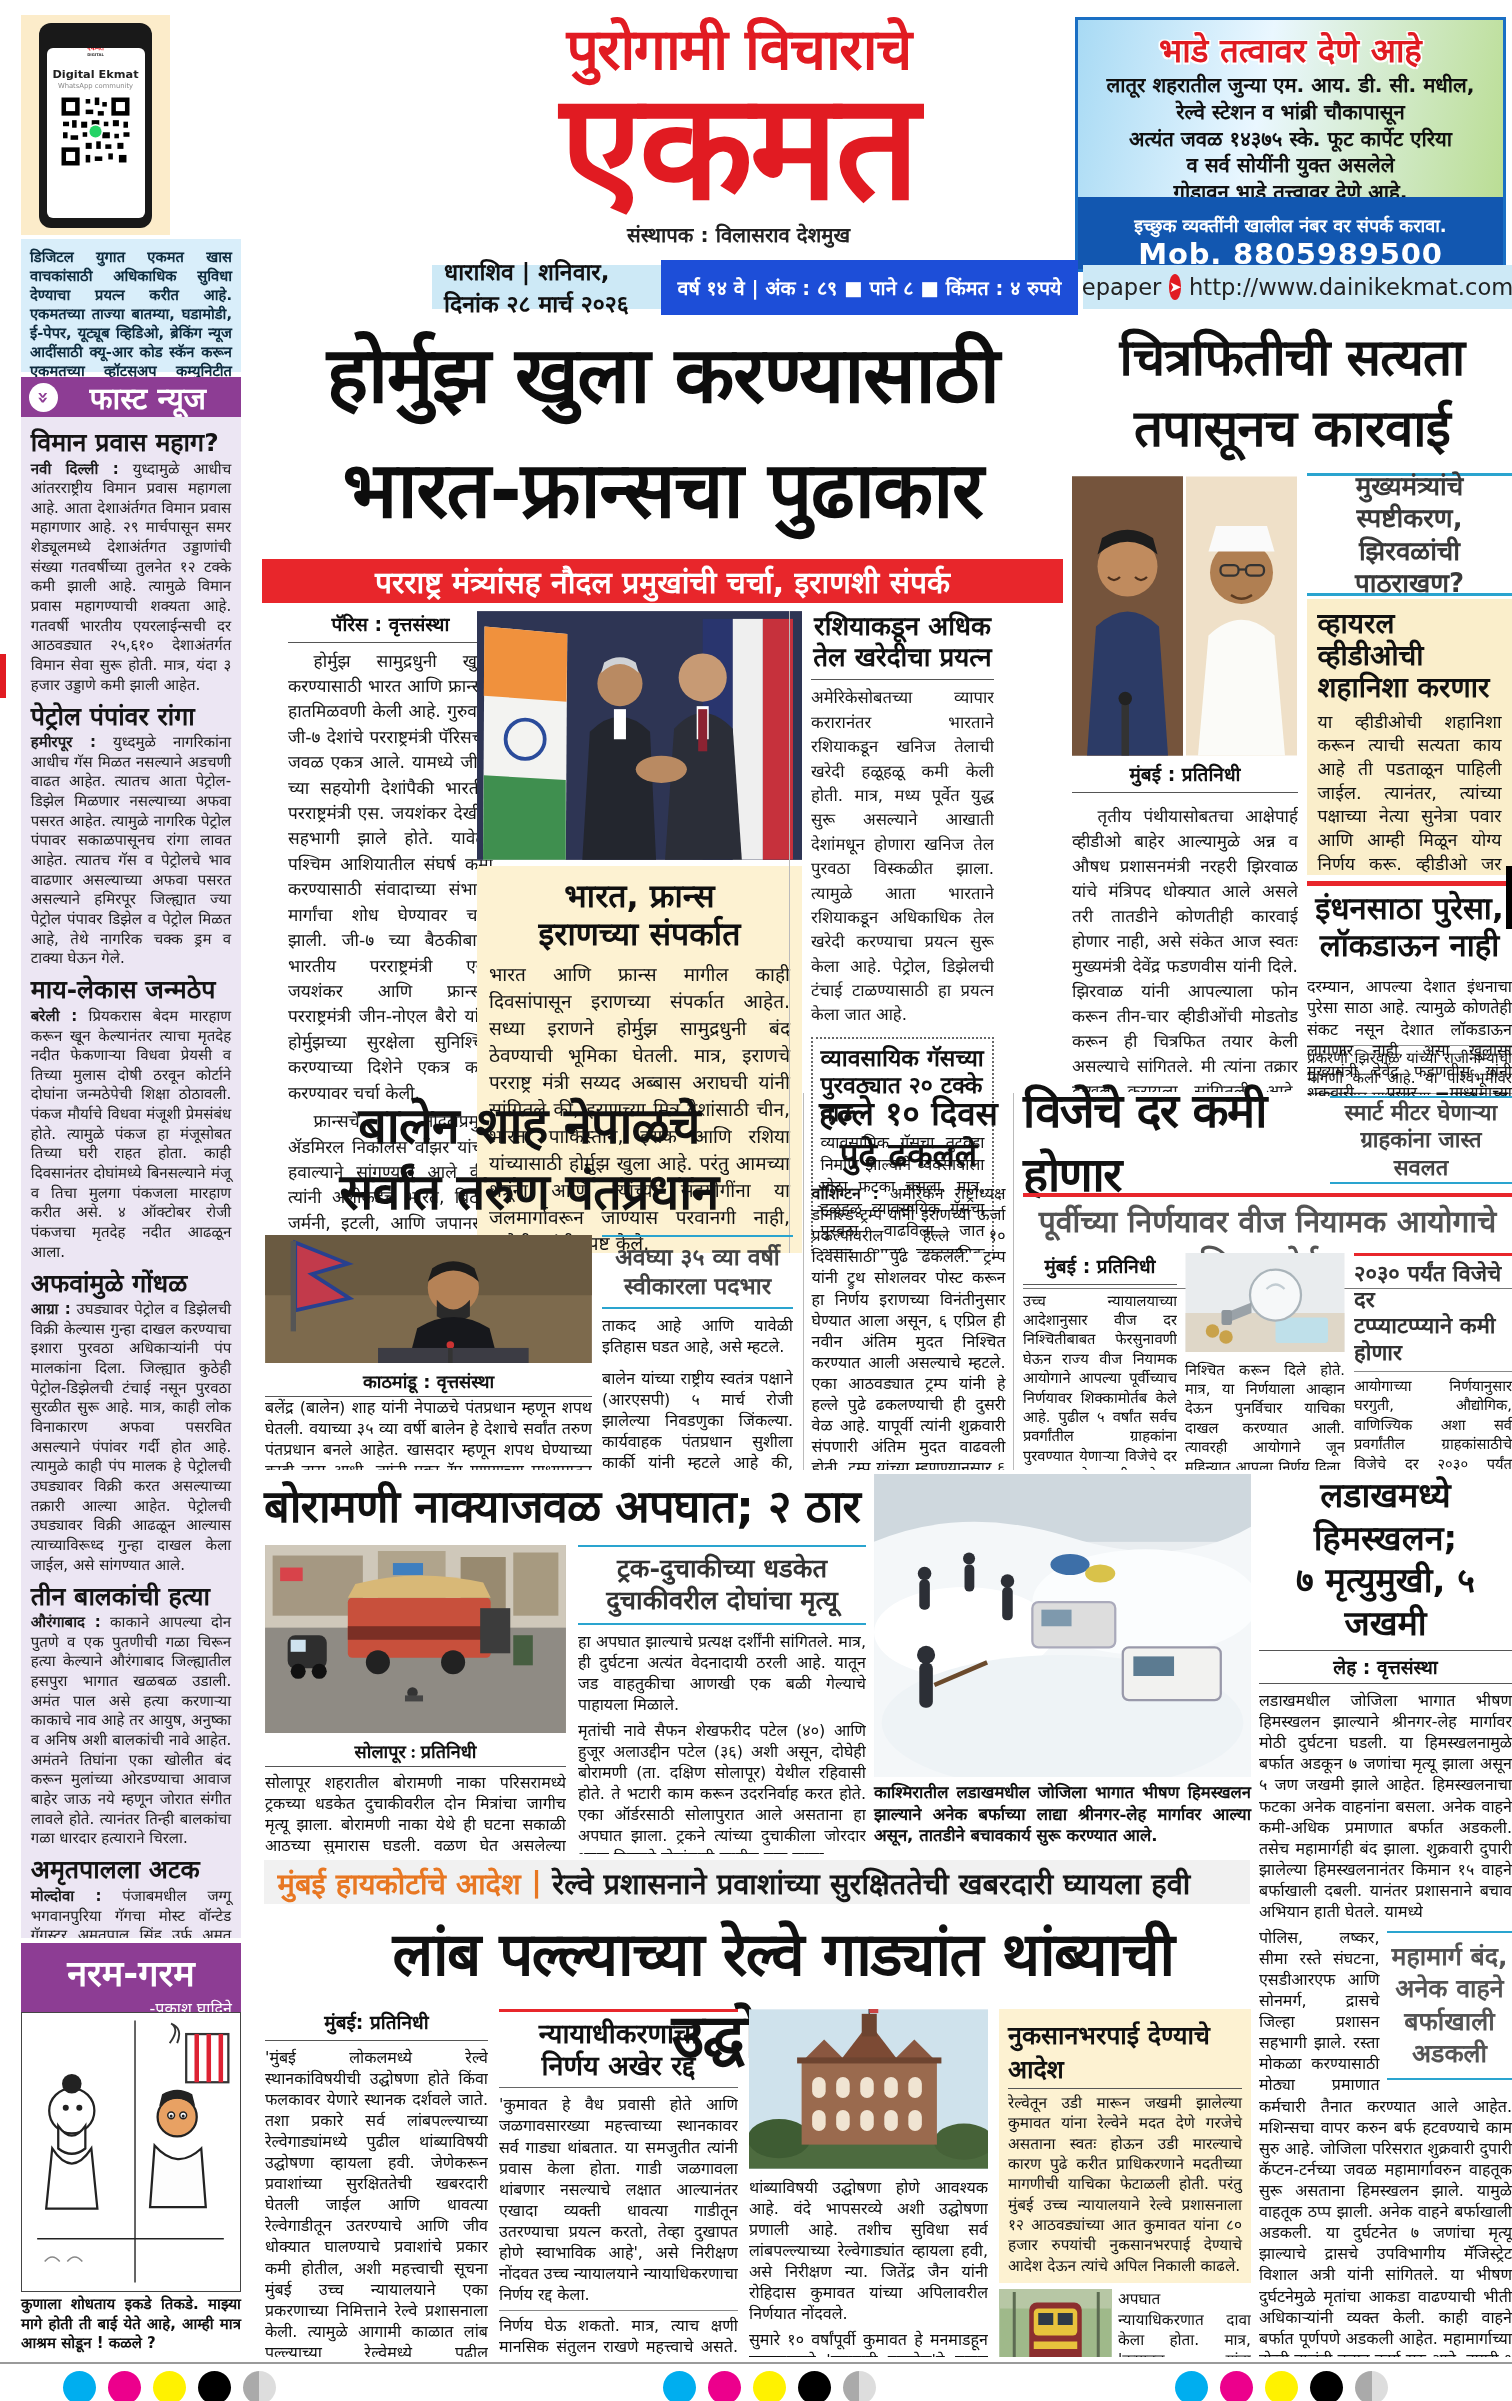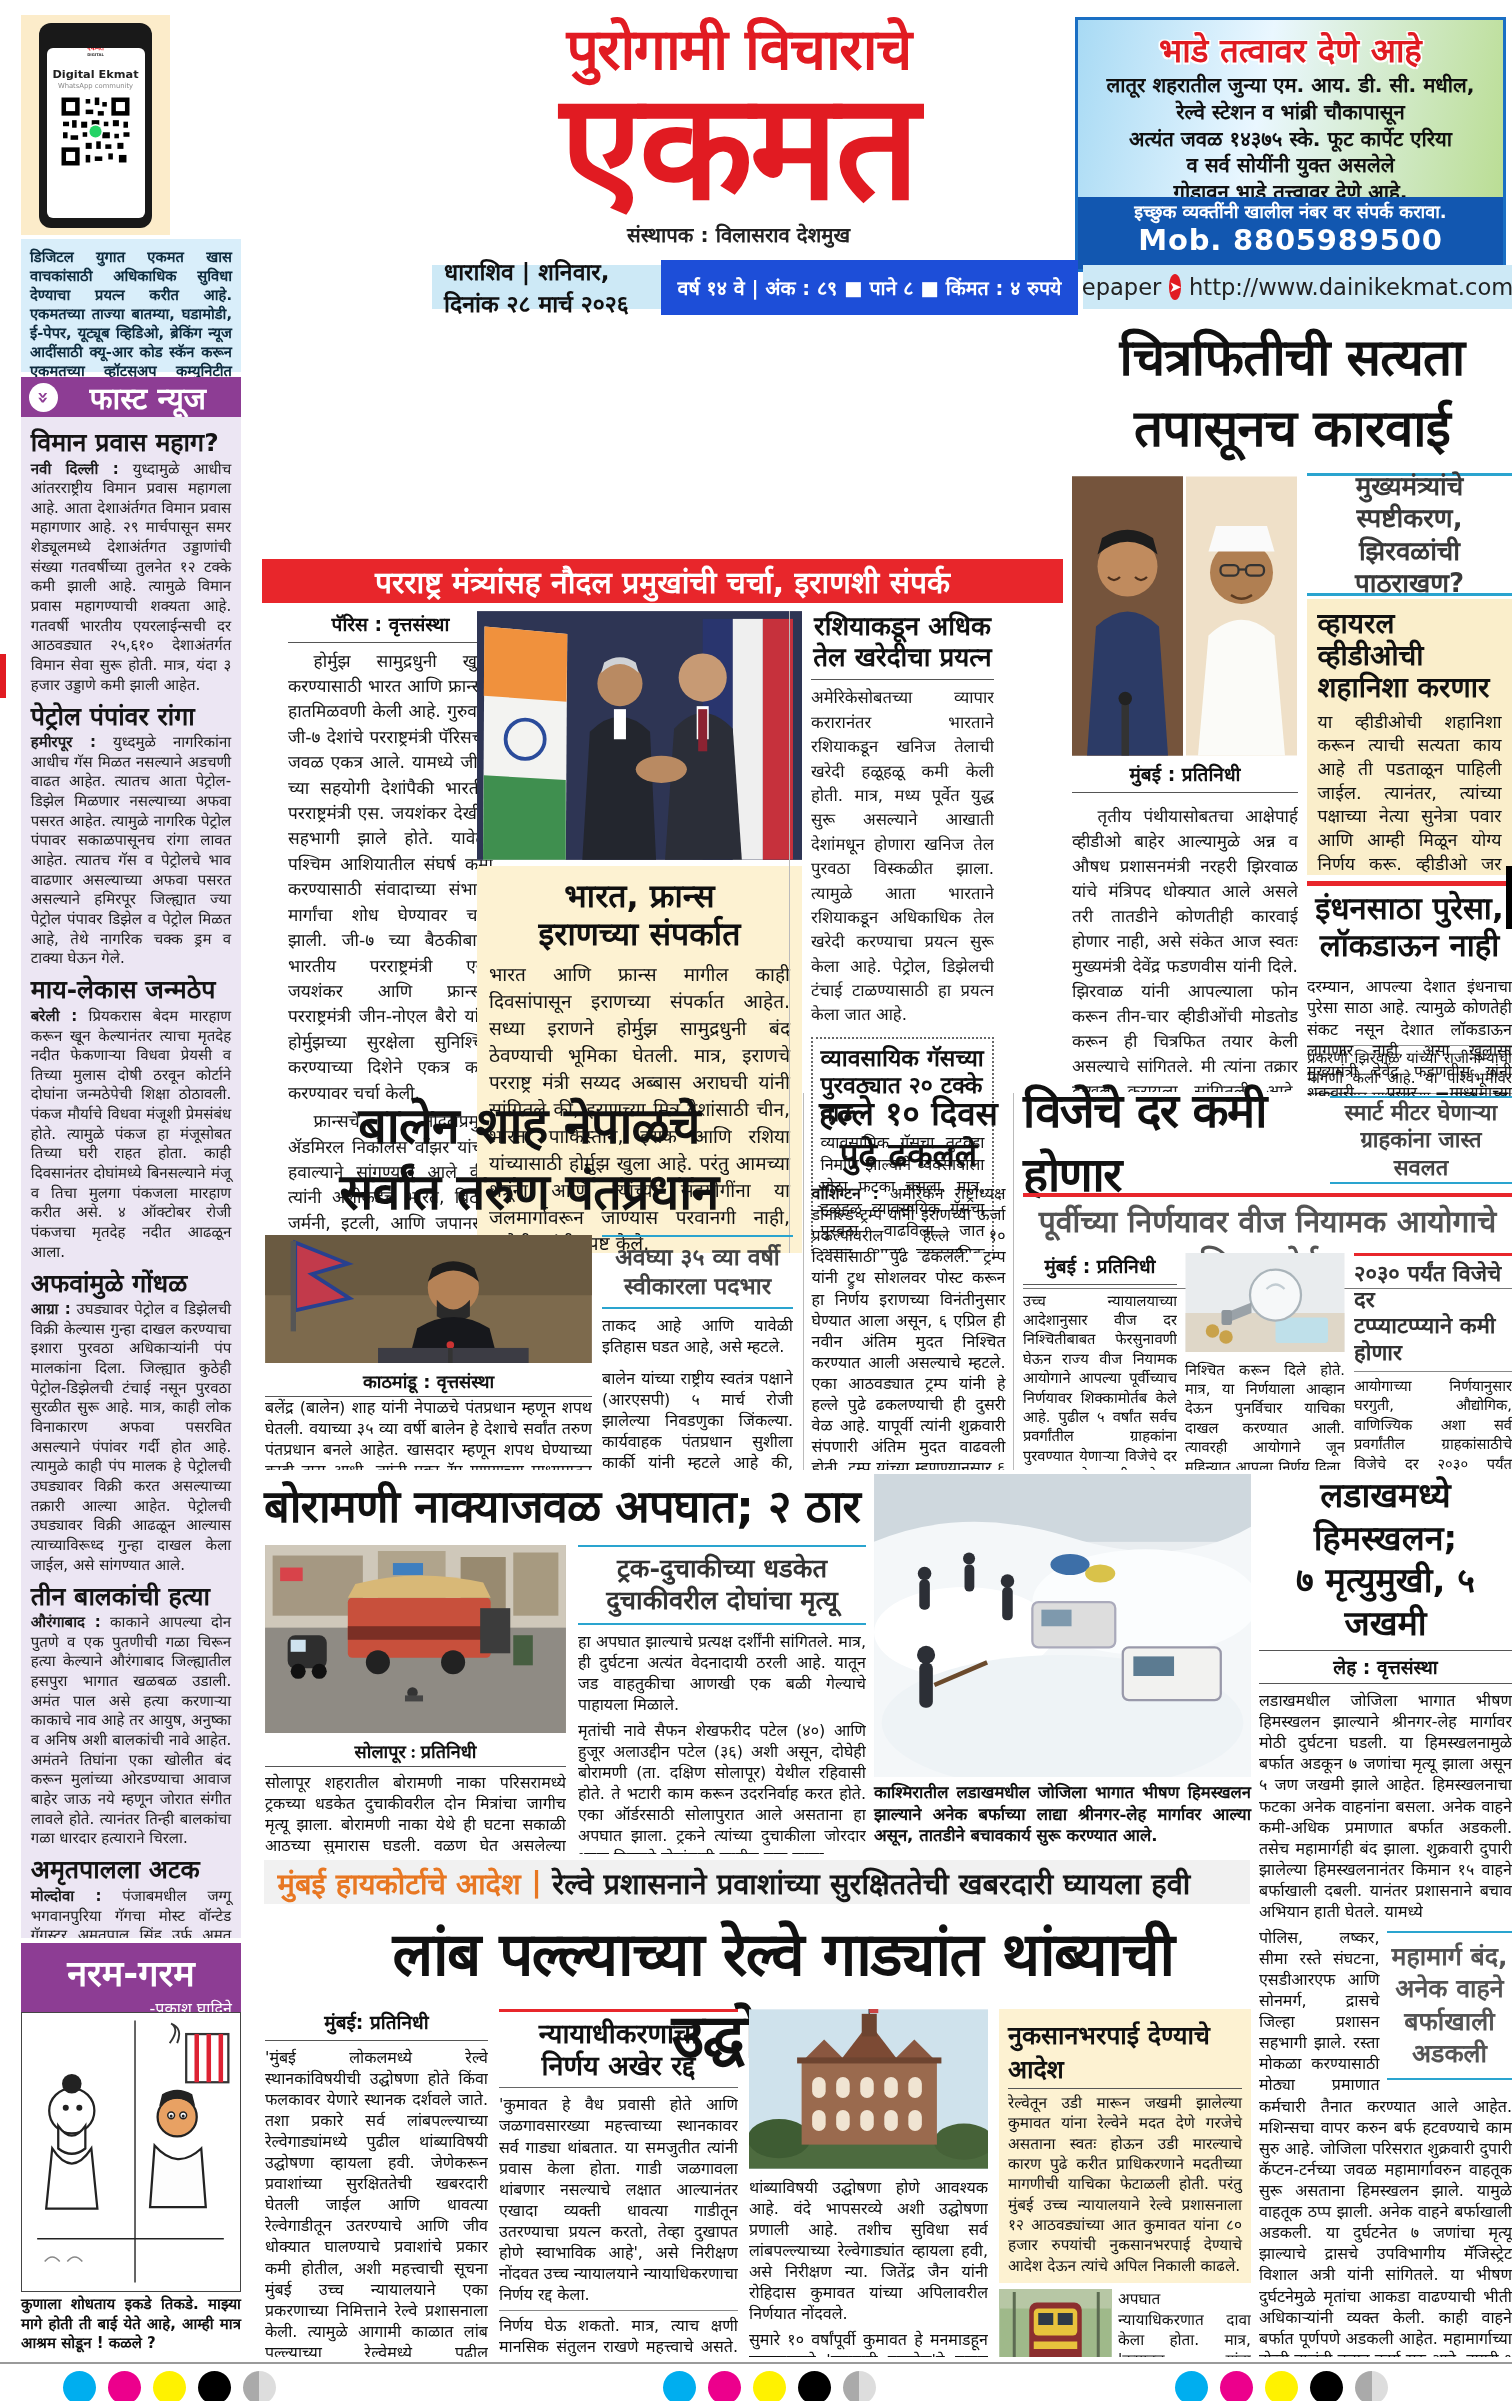--- a/index.html
+++ b/index.html
@@ -22,21 +22,21 @@
   .masthead{left:407px;top:19.6px;width:663px;text-align:center;}
   .tagline{font-size:57px;font-weight:800;color:#e11b22;line-height:1.05;letter-spacing:-1.5px;}
   .mast-title{font-size:148px;font-weight:900;color:#e11b22;line-height:.92;letter-spacing:-3px;}
   .founder{font-size:20.3px;font-weight:700;color:#222;margin-top:4.5px;}
   .ad-box{left:1075px;top:16.6px;width:425px;height:249px;border:3px solid #1a6fc4;
           background:linear-gradient(100deg,#a8daf4 0%,#eaf7ff 42%,#b8dc8f 100%);}
   .ad-head{font-size:33px;font-weight:900;color:#e11b22;text-align:center;margin-top:7.5px;
            text-shadow:-1.5px -1.5px 0 #fff,1.5px -1.5px 0 #fff,-1.5px 1.5px 0 #fff,1.5px 1.5px 0 #fff;}
   .ad-line{font-size:20.3px;font-weight:700;color:#101010;text-align:center;line-height:1.32;}
   .ad-foot{position:absolute;left:0;bottom:0;width:100%;height:72px;background:#1257b0;color:#fff;text-align:center;}
-  .ad-contact{font-size:18px;font-weight:700;margin-top:2px;}
+  .ad-contact{font-size:18px;font-weight:700;margin-top:16px;}
   .ad-phone{font-size:29px;font-weight:800;letter-spacing:0.8px;}
   .datebar{top:265px;height:44px;background:#cde9f6;display:flex;align-items:center;}
   .db-left{left:432px;width:646px;}
   .db-right{left:1083px;width:429px;justify-content:center;gap:7.5px;}
   .db-date{font-size:23px;font-weight:800;color:#101010;padding-left:12px;flex:1;}
   .issue-box{background:#1d4ed8;color:#fff;height:55px;display:flex;align-items:center;justify-content:center;
              font-size:19.6px;font-weight:700;padding:0 16.6px;}
   .ep-label{font-size:22.6px;color:#222;}
   .ep-icon{width:25.6px;height:25.6px;border-radius:50%;background:#e11b22;color:#fff;display:inline-flex;
            align-items:center;justify-content:center;font-size:15px;}
@@ -304,20 +304,24 @@
         <circle cx="214" cy="136" r="4.5" fill="#fff" stroke="#222" stroke-width="2"></circle>
       <circle cx="198" cy="137" r="2" fill="#222"></circle>
         <circle cx="214" cy="137" r="2" fill="#222"></circle>
       <path d="M176 176 q30 34 62 4 l6 78 l-74 0 z" fill="#fdfdfd" stroke="#222" stroke-width="3"></path>
       <line x1="20" y1="300" x2="268" y2="300" stroke="#222" stroke-width="2"></line>
       <path d="M30 330 q10 -12 20 0 M60 330 q10 -12 20 0" stroke="#888" stroke-width="2" fill="none"></path>
     </svg>
   </div>
   <div class="abs cartoon-cap just">कुणाला शोधताय इकडे तिकडे. माझ्या मागे होती ती बाई येते आहे, आम्ही मात्र आश्रम सोडून ! कळले ?</div>
 
+  <div class="abs main-head">
+    <div class="l">होर्मुझ खुला करण्यासाठी</div>
+    <div class="l">भारत-फ्रान्सचा पुढाकार</div>
+  </div>
   <div class="abs red-strip">परराष्ट्र मंत्र्यांसह नौदल प्रमुखांची चर्चा, इराणशी संपर्क</div>
 
   <div class="abs paris-col ovh">
     <div class="dateline dl-rule">पॅरिस : वृत्तसंस्था</div>
     <div class="bodytxt just">
       <p>होर्मुझ सामुद्रधुनी खुली करण्यासाठी भारत आणि फ्रान्सने हातमिळवणी केली आहे. गुरुवारी जी-७ देशांचे परराष्ट्रमंत्री पॅरिसच्या जवळ एकत्र आले. यामध्ये जी-७ च्या सहयोगी देशांपैकी भारतीय परराष्ट्रमंत्री एस. जयशंकर देखील सहभागी झाले होते. यावेळी पश्चिम आशियातील संघर्ष कमी करण्यासाठी संवादाच्या संभाव्य मार्गांचा शोध घेण्यावर चर्चा झाली. जी-७ च्या बैठकीबाहेर भारतीय परराष्ट्रमंत्री एस. जयशंकर आणि फ्रान्सचे परराष्ट्रमंत्री जीन-नोएल बैरो यांनी होर्मुझच्या सुरक्षेला सुनिश्चित करण्याच्या दिशेने एकत्र काम करण्यावर चर्चा केली.</p>
       <p>फ्रान्सचे नौदलप्रमुख ॲडमिरल निकोलस वाॅझर यांच्या हवाल्याने सांगण्यात आले की, त्यांनी अलीकडेच भारत, ब्रिटन, जर्मनी, इटली, आणि जपानसह विविध नौदल प्रमुखांशी चर्चा केली. याचा उद्देश पश्चिम आशियाच्या स्थितीत उत्तर देण्यासाठी आमच्या विश्लेषणांची देवाणघेवाण करणे आणि आमच्या कृतींमध्ये समन्वय साधणे आहे. वॉझर यांनी सांगितले की, आम्ही</p>
     </div>
 
   </div>

